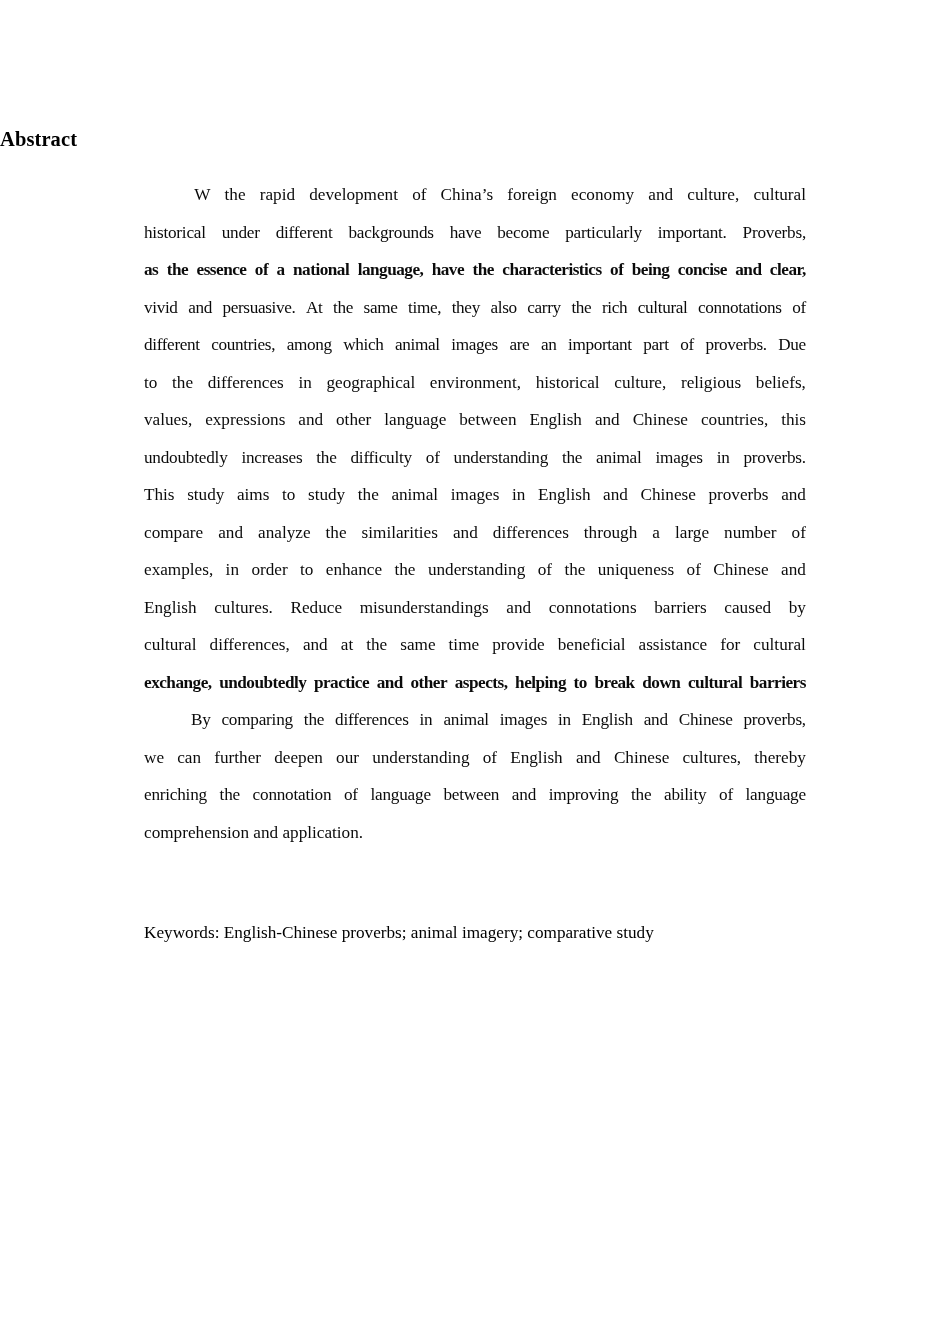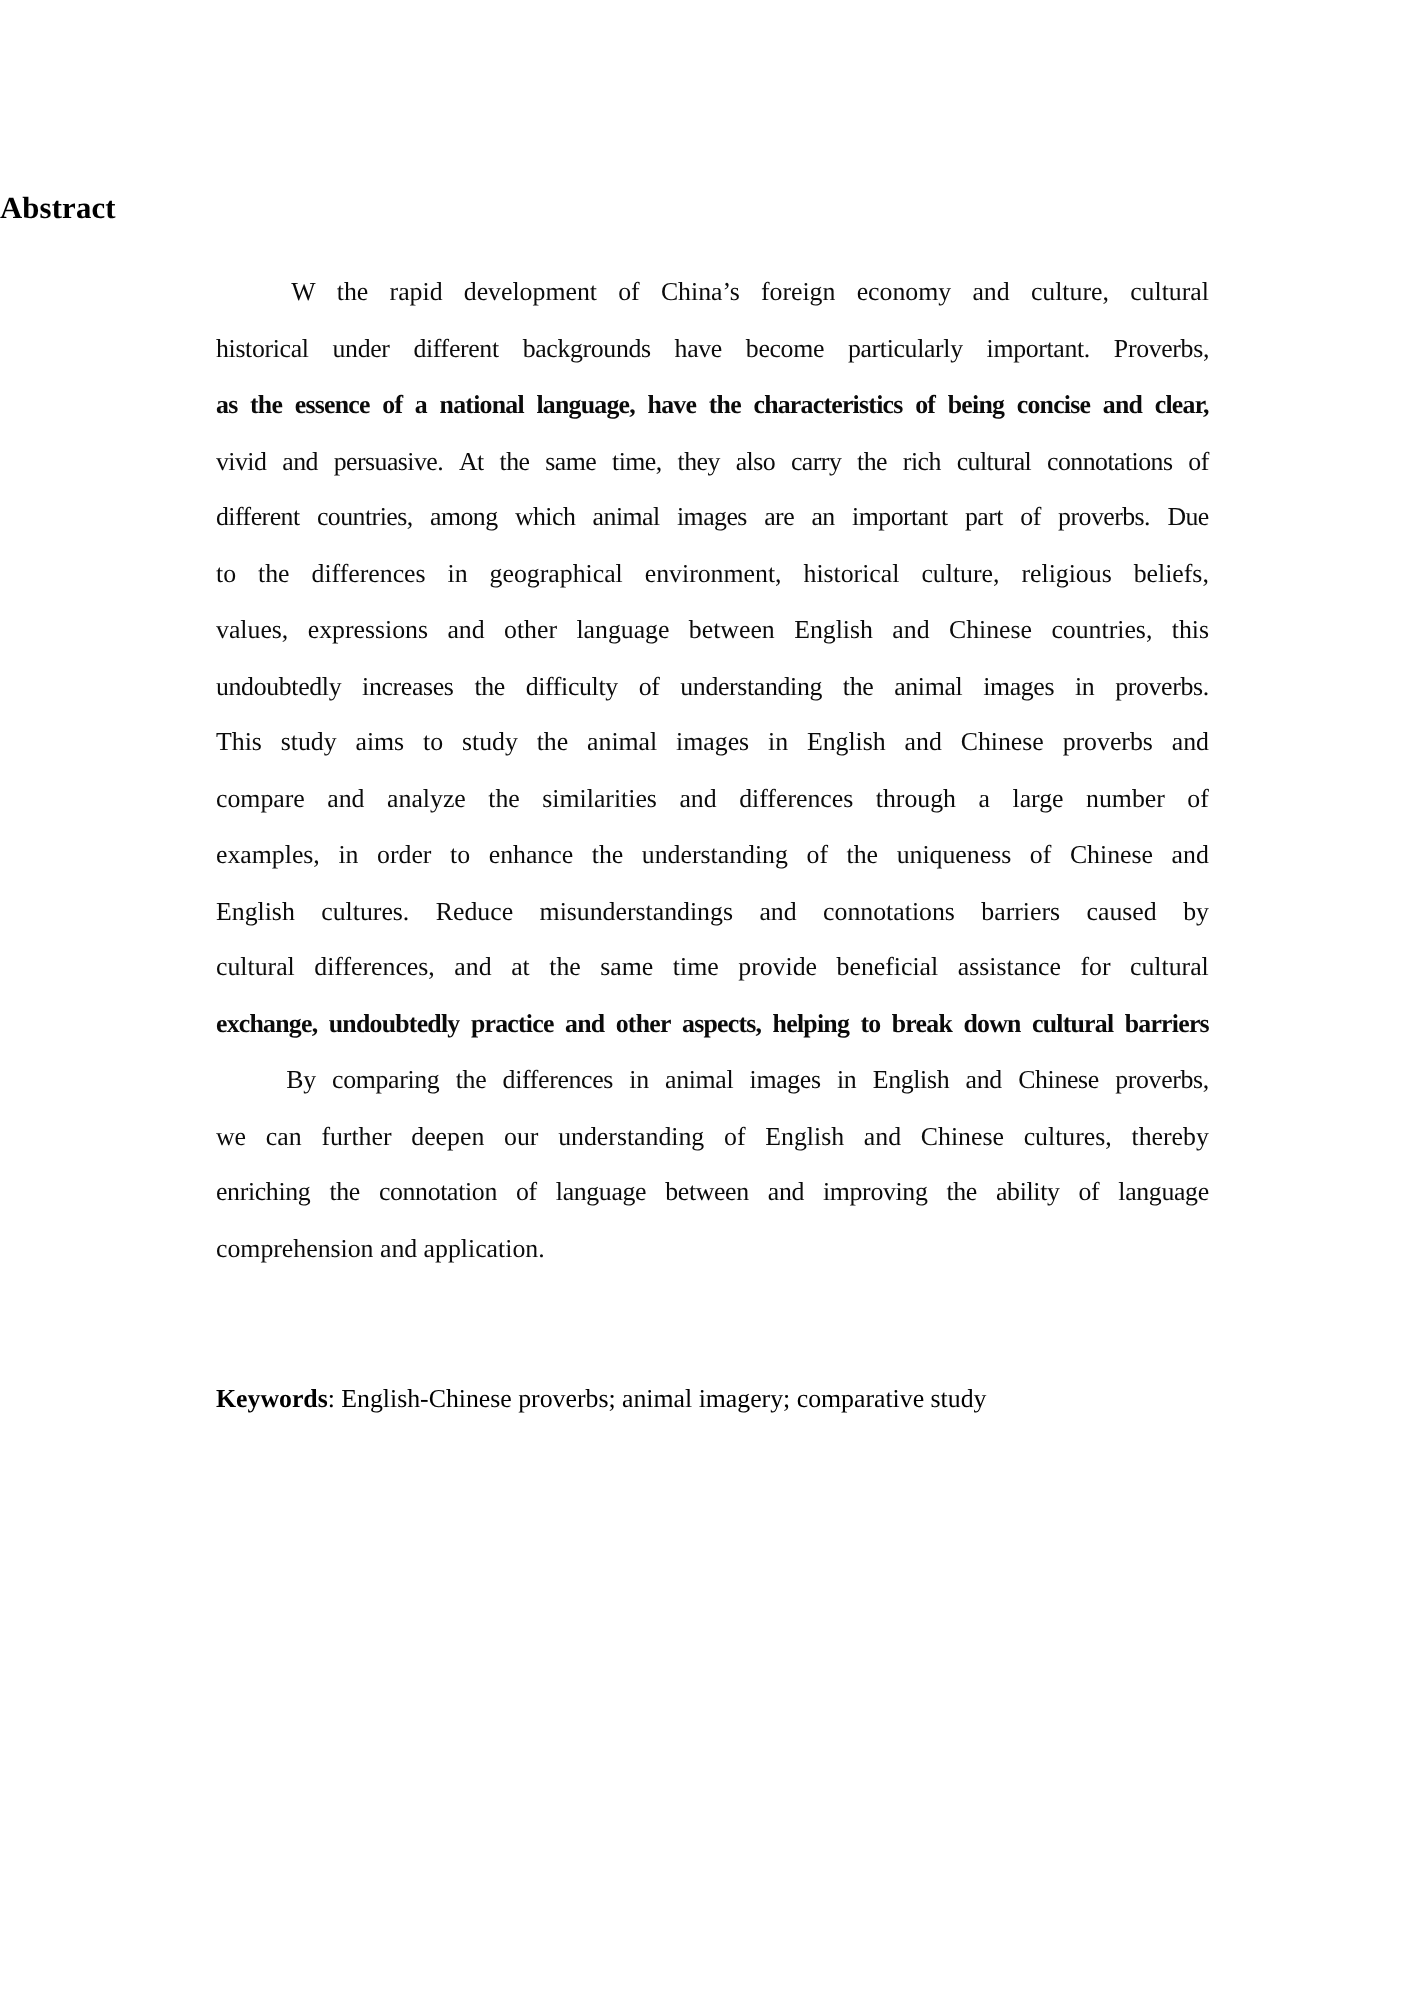--- a/index.html
+++ b/index.html
@@ -82,21 +82,21 @@
   .keywords-line {
     position: absolute;
     left: 144px;
     top: 920px;
     width: 662px;
     font-size: 17.2px;
     line-height: 26px;
     white-space: nowrap;
   }
   .kw-label {
-    font-weight: bold;
+    font-weight: normal;
   }
 </style>
 </head>
 <body>
 
 <div class="page">
 
   <div class="doc-title">Abstract</div>
 
   <div class="body-block">

